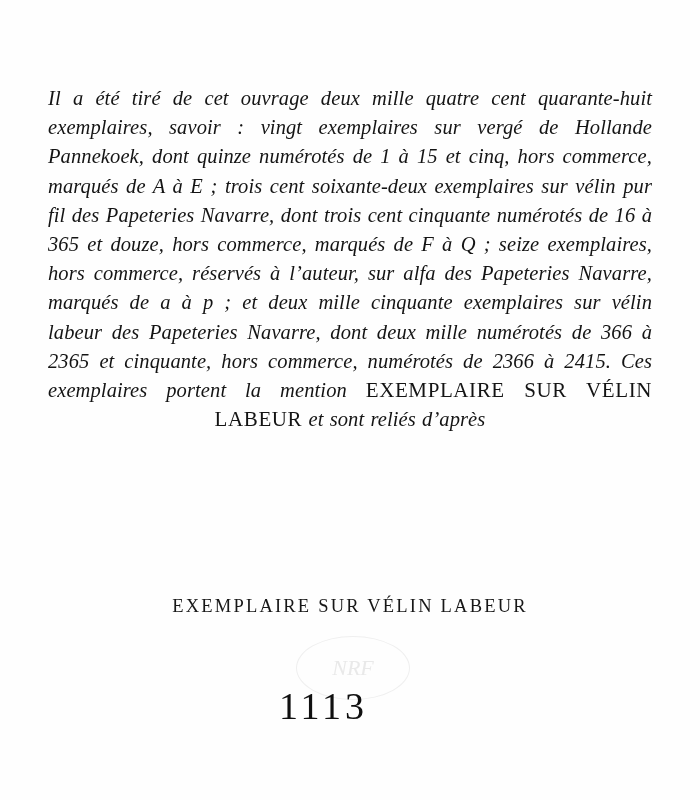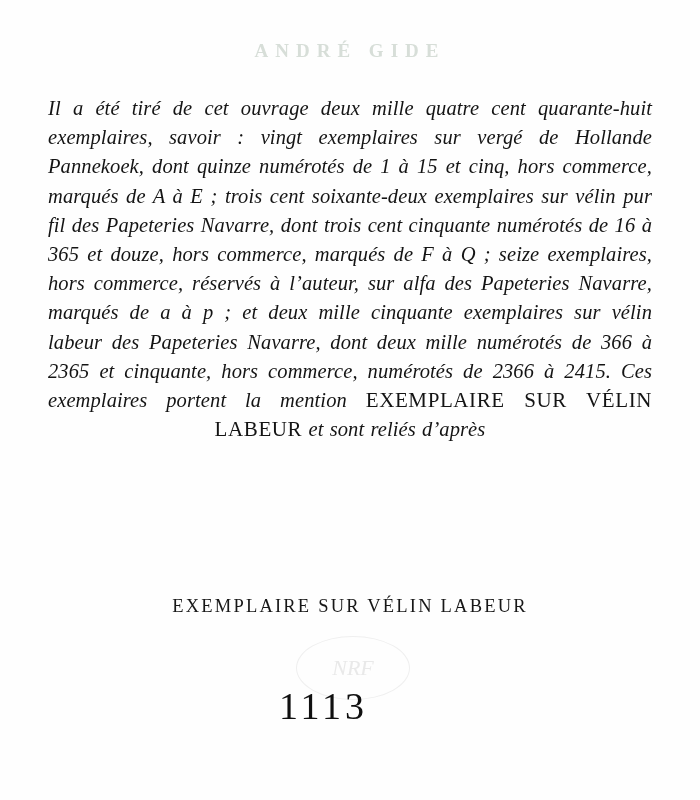--- a/index.html
+++ b/index.html
@@ -31,21 +31,21 @@
     text-align: center;
     font-family: "Liberation Serif", serif;
     font-size: 19px;
     letter-spacing: 7px;
     color: #d7ded8;
     font-weight: 700;
     user-select: none;
   }
   .colophon {
     position: absolute;
-    top: 94px;
+    top: 84px;
     left: 48px;
     width: 604px;
     text-align: justify;
     text-align-last: center;
     font-style: italic;
     font-size: 20.5px;
     line-height: 29.2px;
     letter-spacing: 0.1px;
     word-spacing: 1px;
     color: #141414;
@@ -98,21 +98,20 @@
     text-align: center;
     line-height: 62px;
     user-select: none;
   }
 </style>
 </head>
 <body>
 
 <div class="page">
 
-  <div class="showthrough">ANDRÉ GIDE</div>
 
   <div class="colophon">
     <span>Il a été tiré de cet ouvrage deux mille quatre cent quarante-huit exemplaires, savoir : vingt exemplaires sur vergé de Hollande Pannekoek, dont quinze numérotés de 1 à 15 et cinq, hors commerce, marqués de A à E ; trois cent soixante-deux exemplaires sur vélin pur fil des Papeteries Navarre, dont trois cent cinquante numérotés de 16 à 365 et douze, hors commerce, marqués de F à Q ; seize exemplaires, hors commerce, réservés à l’auteur, sur alfa des Papeteries Navarre, marqués de a à p ; et deux mille cinquante exemplaires sur vélin labeur des Papeteries Navarre, dont deux mille numérotés de 366 à 2365 et cinquante, hors commerce, numérotés de 2366 à 2415. Ces exemplaires portent la mention </span><span class="smallcaps">EXEMPLAIRE SUR VÉLIN LABEUR</span><span> et sont reliés d’après</span>
   </div>
 
   <div class="blindstamp">NRF</div>
 
   <div class="copy-label">EXEMPLAIRE SUR VÉLIN LABEUR</div>
 
   <div class="copy-number">1113</div>

